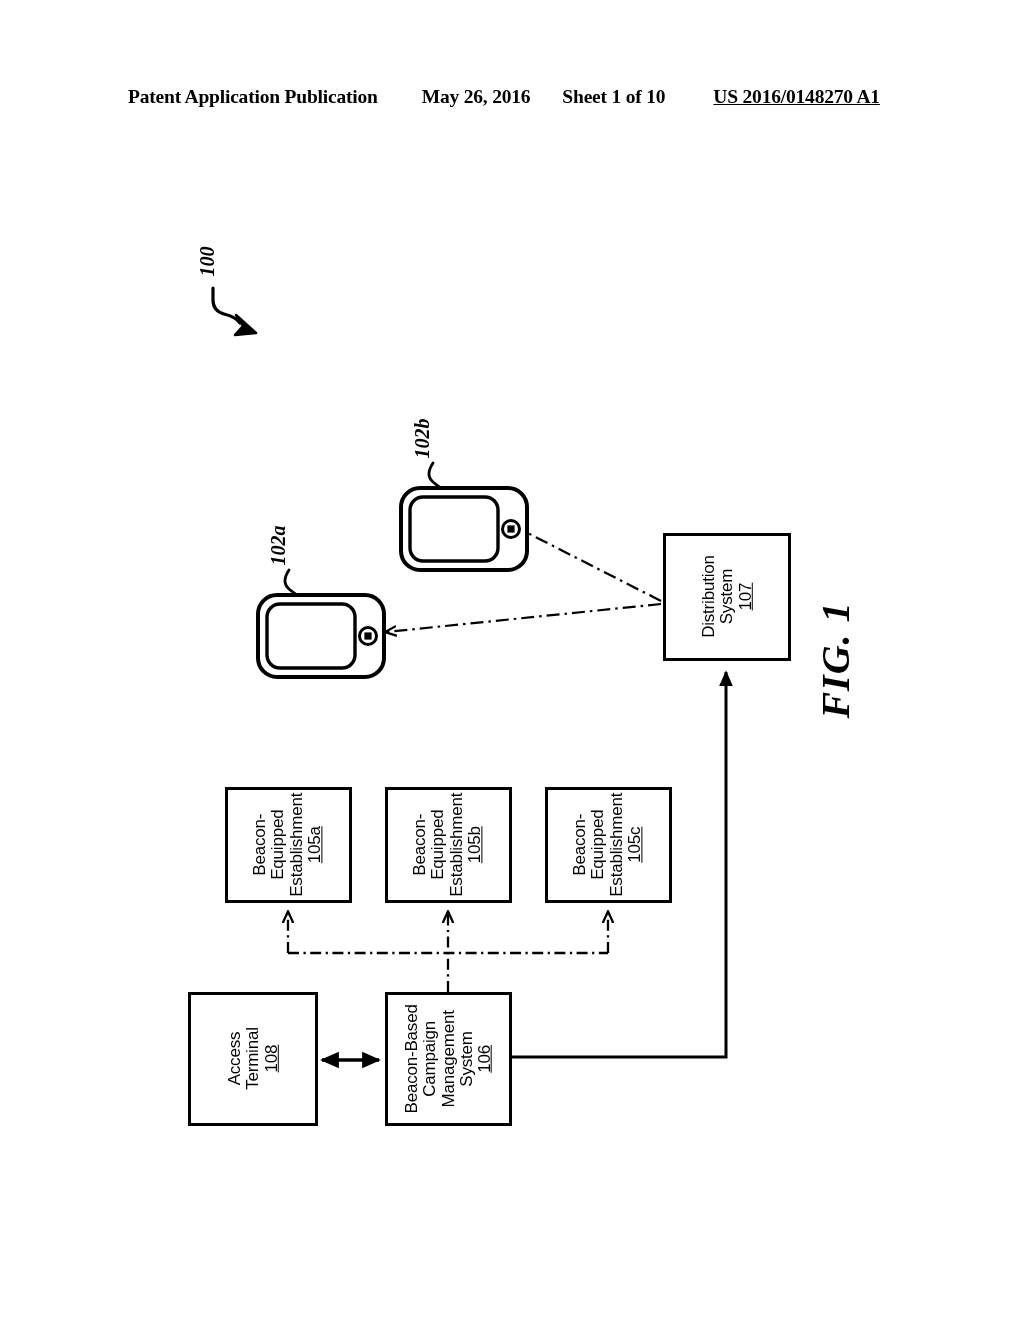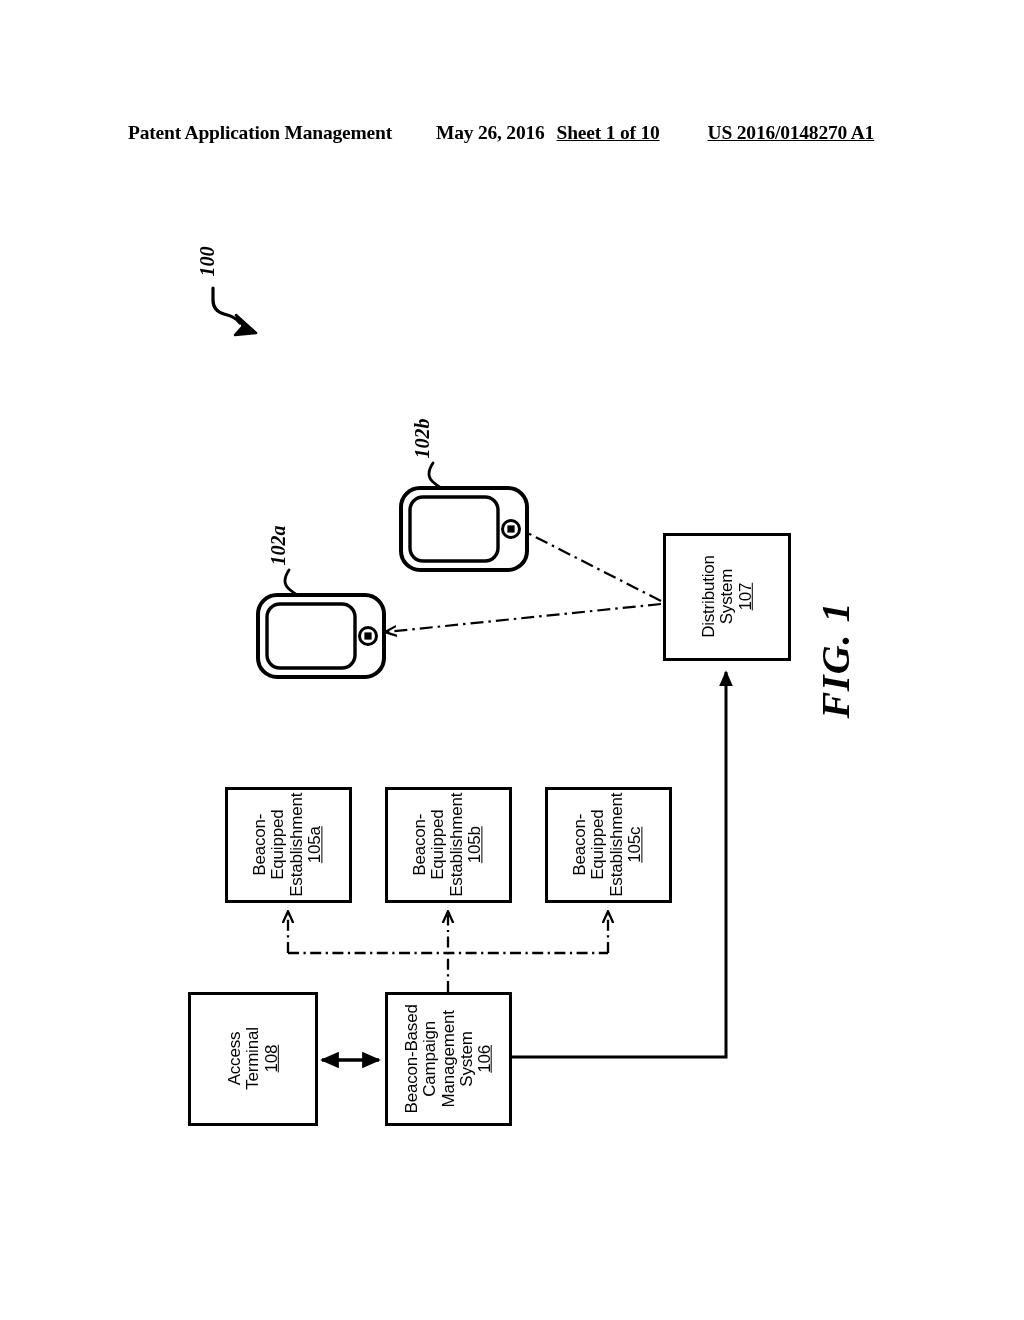--- a/index.html
+++ b/index.html
@@ -25,22 +25,22 @@
     height: 26px;
     font-family: "Liberation Serif", serif;
     font-weight: bold;
     font-size: 19.5px;
     letter-spacing: -0.2px;
     white-space: nowrap;
     display: flex;
     align-items: baseline;
   }
   #page-header .h-pub   { }
-  #page-header .h-date  { margin-left: 44px; margin-top: 36px; }
-  #page-header .h-sheet { margin-left: 12px; text-decoration: underline; }
+  #page-header .h-date  { margin-left: 44px; }
+  #page-header .h-sheet { margin-left: 32px; }
   #page-header .h-num   { margin-left: 48px; text-decoration: underline; }
 
   
   #figure {
     position: absolute;
     left: 0;
     top: 0;
     width: 1024px;
     height: 1320px;
   }
@@ -97,21 +97,21 @@
 
   
   .device {
     position: absolute;
   }
 </style>
 </head>
 <body>
 
 <div id="page-header">
-  <span class="h-pub">Patent Application Management</span>
+  <span class="h-pub">Patent Application Publication</span>
   <span class="h-date">May 26, 2016</span>
   <span class="h-sheet">Sheet 1 of 10</span>
   <span class="h-num">US 2016/0148270 A1</span>
 </div>
 
 <div id="figure">
 
   <svg width="1024" height="1320" viewBox="0 0 1024 1320">
     <defs>
       <marker id="solidArrow" viewBox="0 0 10 10" refX="9" refY="5" markerWidth="5.2" markerHeight="5.2" orient="auto-start-reverse">

